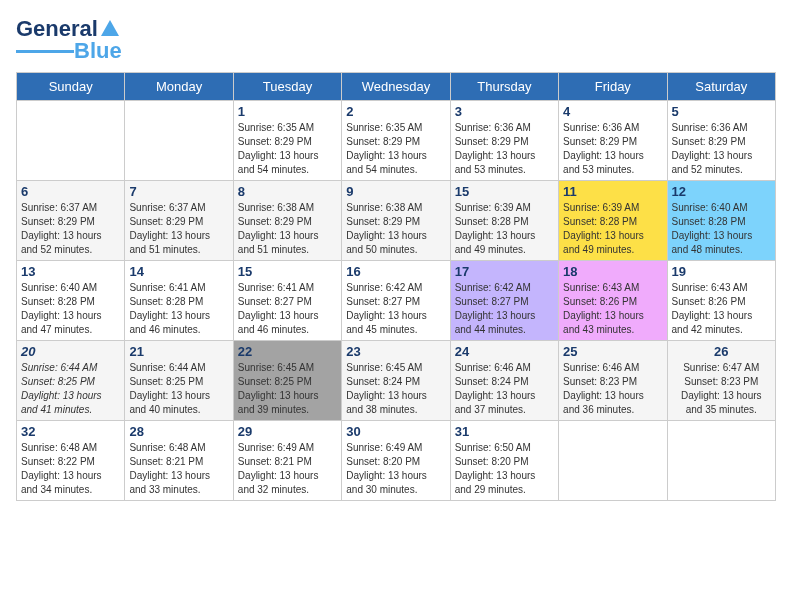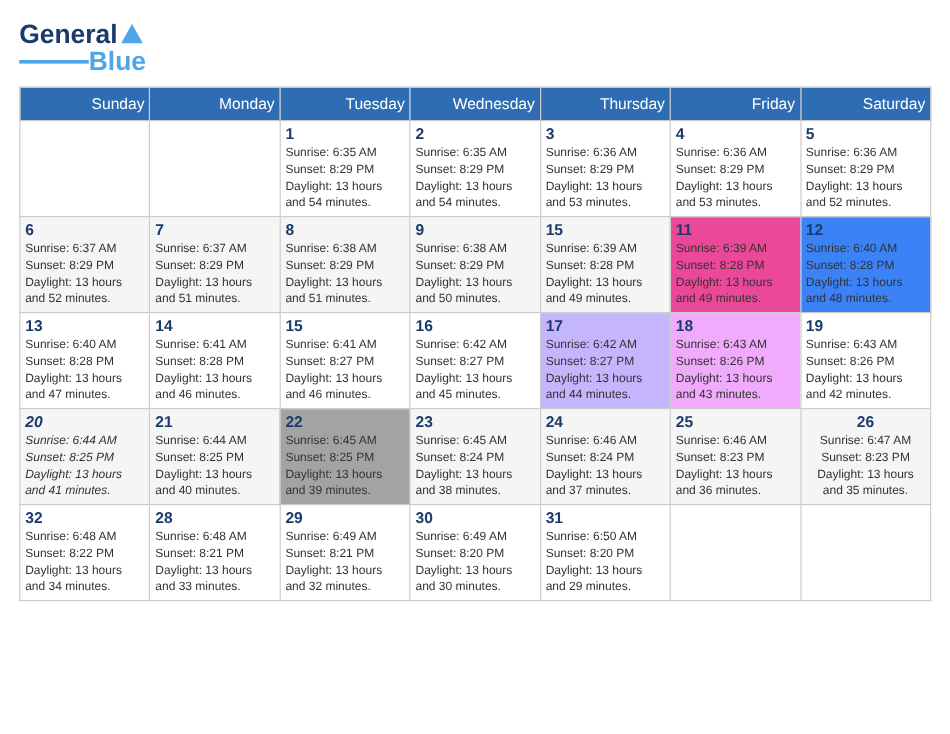--- a/index.html
+++ b/index.html
@@ -37,21 +37,21 @@
     .calendar {
       width: 100%;
       border-collapse: collapse;
       border: 1px solid #ccc;
     }
     .calendar th {
       background: #2e6db4;
       color: #fff;
       font-size: 13px;
       padding: 6px 4px;
-      text-align: right;
+      text-align: center;
       border: 1px solid #ccc;
       font-weight: normal;
       margin-top: 32px;
     }
     .calendar td {
       vertical-align: top;
       border: 1px solid #ccc;
       padding: 3px 4px;
       font-size: 10px;
       color: #333;
@@ -156,25 +156,25 @@
           <div class="day-detail">Sunrise: 6:38 AM<br>Sunset: 8:29 PM<br>Daylight: 13 hours and 51 minutes.</div>
         </td>
         <td style="background: rgb(245, 245, 245);">
           <span class="day-num">9</span>
           <div class="day-detail">Sunrise: 6:38 AM<br>Sunset: 8:29 PM<br>Daylight: 13 hours and 50 minutes.</div>
         </td>
         <td style="background: rgb(245, 245, 245);">
           <span class="day-num">15</span>
           <div class="day-detail">Sunrise: 6:39 AM<br>Sunset: 8:28 PM<br>Daylight: 13 hours and 49 minutes.</div>
         </td>
-        <td style="background: #ec4899;">
+        <td style="background: #fde047;">
           <span class="day-num">11</span>
           <div class="day-detail">Sunrise: 6:39 AM<br>Sunset: 8:28 PM<br>Daylight: 13 hours and 49 minutes.</div>
         </td>
-        <td style="background: #3b82f6;">
+        <td style="background: #7dd3fc;">
           <span class="day-num">12</span>
           <div class="day-detail">Sunrise: 6:40 AM<br>Sunset: 8:28 PM<br>Daylight: 13 hours and 48 minutes.</div>
         </td>
       </tr>
       <tr>
         <td style="background: rgb(255, 255, 255);">
           <span class="day-num">13</span>
           <div class="day-detail">Sunrise: 6:40 AM<br>Sunset: 8:28 PM<br>Daylight: 13 hours and 47 minutes.</div>
         </td>
         <td style="background: rgb(255, 255, 255);">

